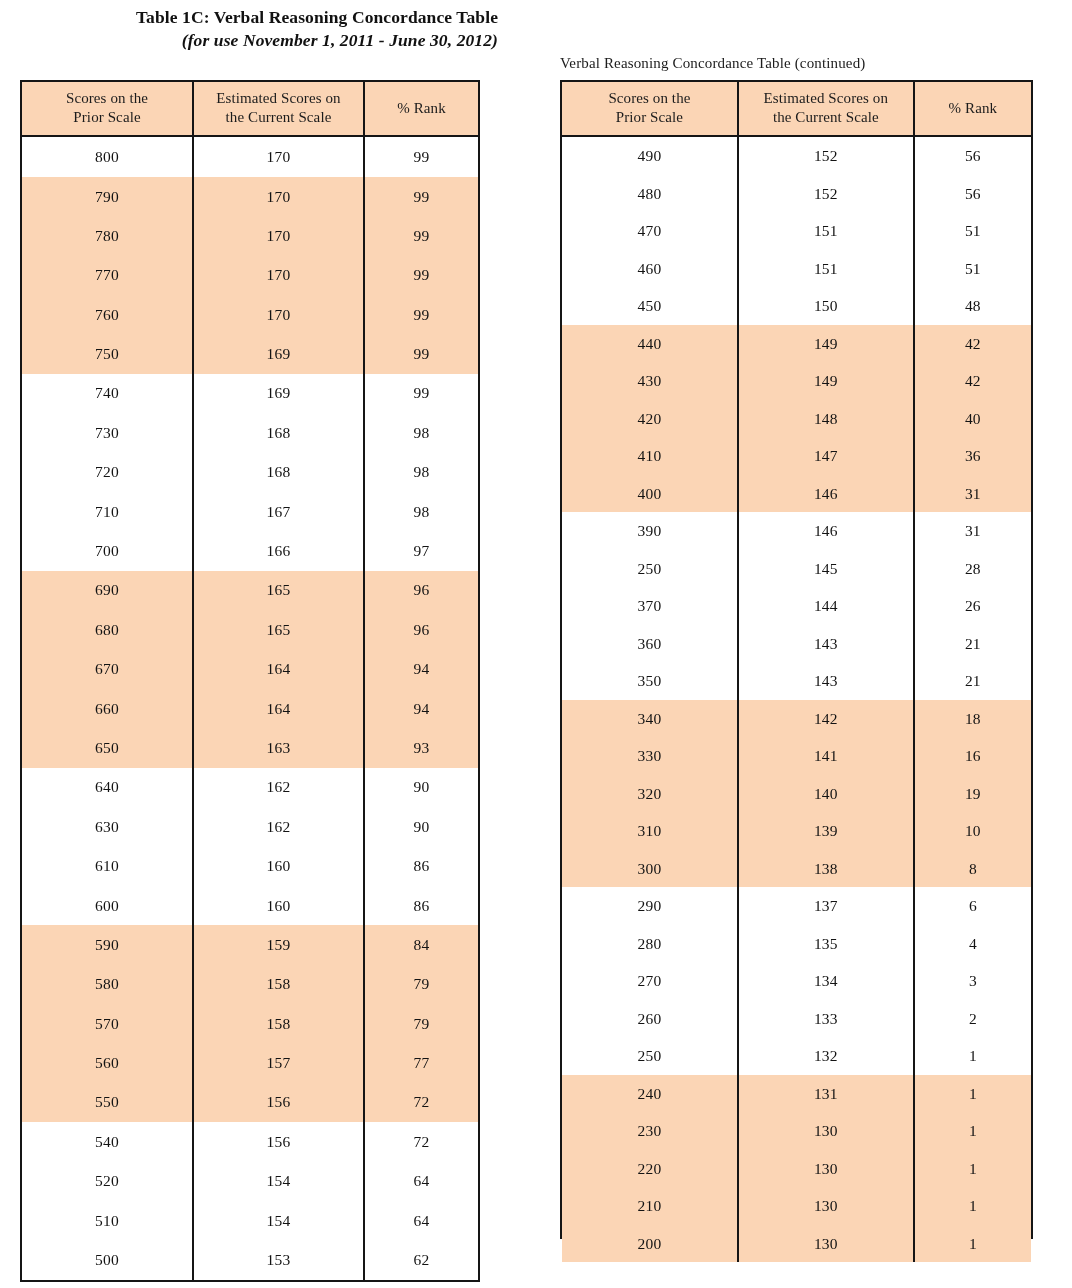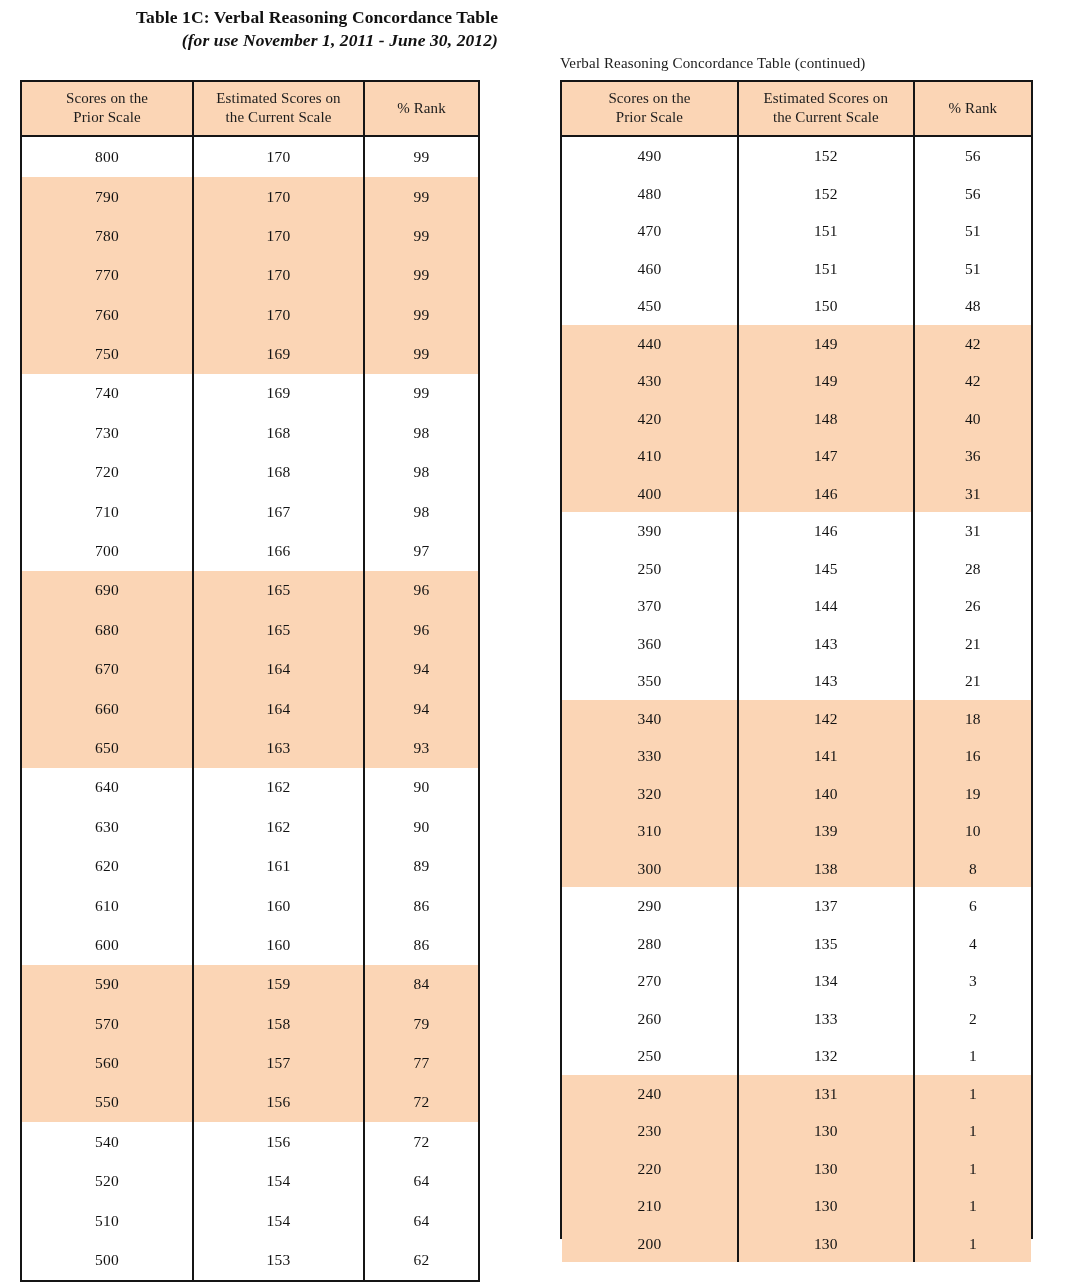--- a/index.html
+++ b/index.html
@@ -225,38 +225,38 @@
             <td>640</td>
             <td>162</td>
             <td>90</td>
           </tr>
           <tr class="plain">
             <td>630</td>
             <td>162</td>
             <td>90</td>
           </tr>
           <tr class="plain">
-            <td>620</td>
-            <td>161</td>
-            <td>89</td>
-          </tr>
-          <tr class="plain">
             <td>610</td>
             <td>160</td>
             <td>86</td>
           </tr>
           <tr class="plain">
             <td>600</td>
             <td>160</td>
             <td>86</td>
           </tr>
           <tr class="band">
             <td>590</td>
             <td>159</td>
             <td>84</td>
+          </tr>
+          <tr class="band">
+            <td>580</td>
+            <td>158</td>
+            <td>79</td>
           </tr>
           <tr class="band">
             <td>570</td>
             <td>158</td>
             <td>79</td>
           </tr>
           <tr class="band">
             <td>560</td>
             <td>157</td>
             <td>77</td>

